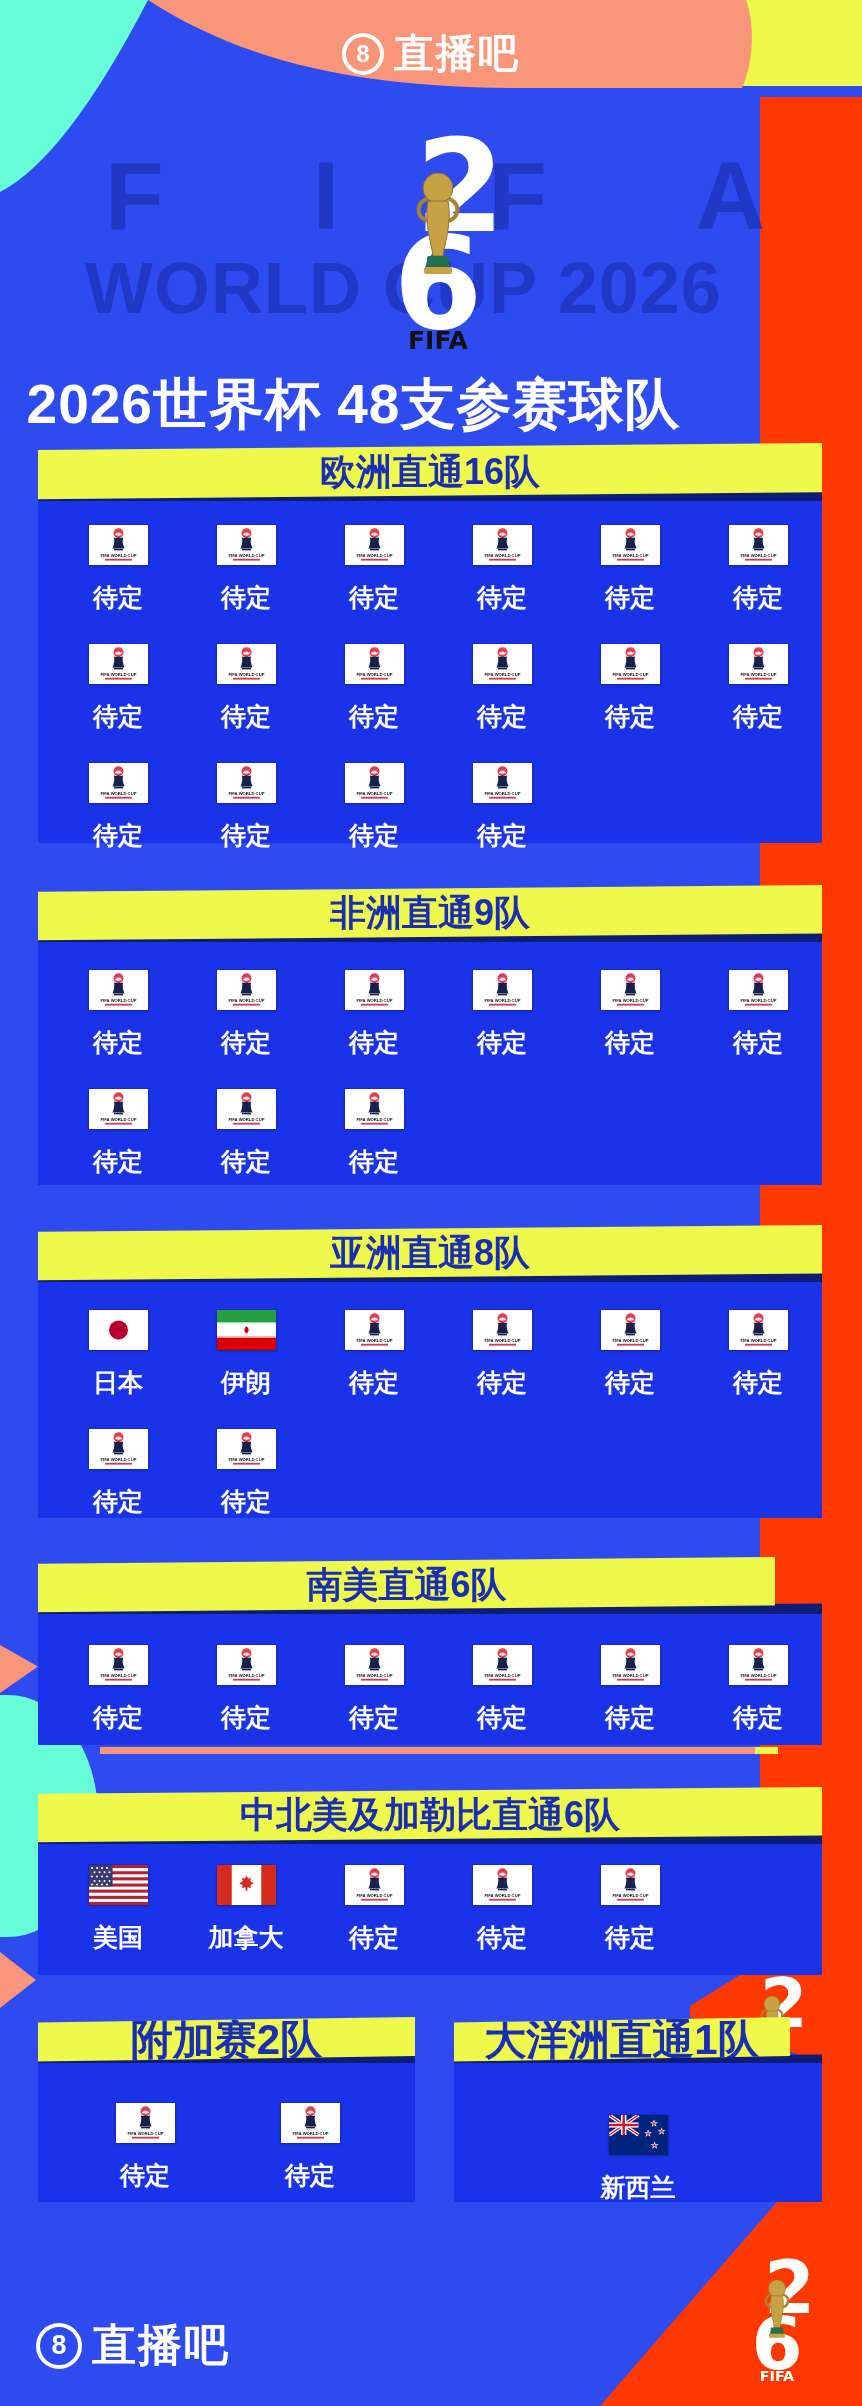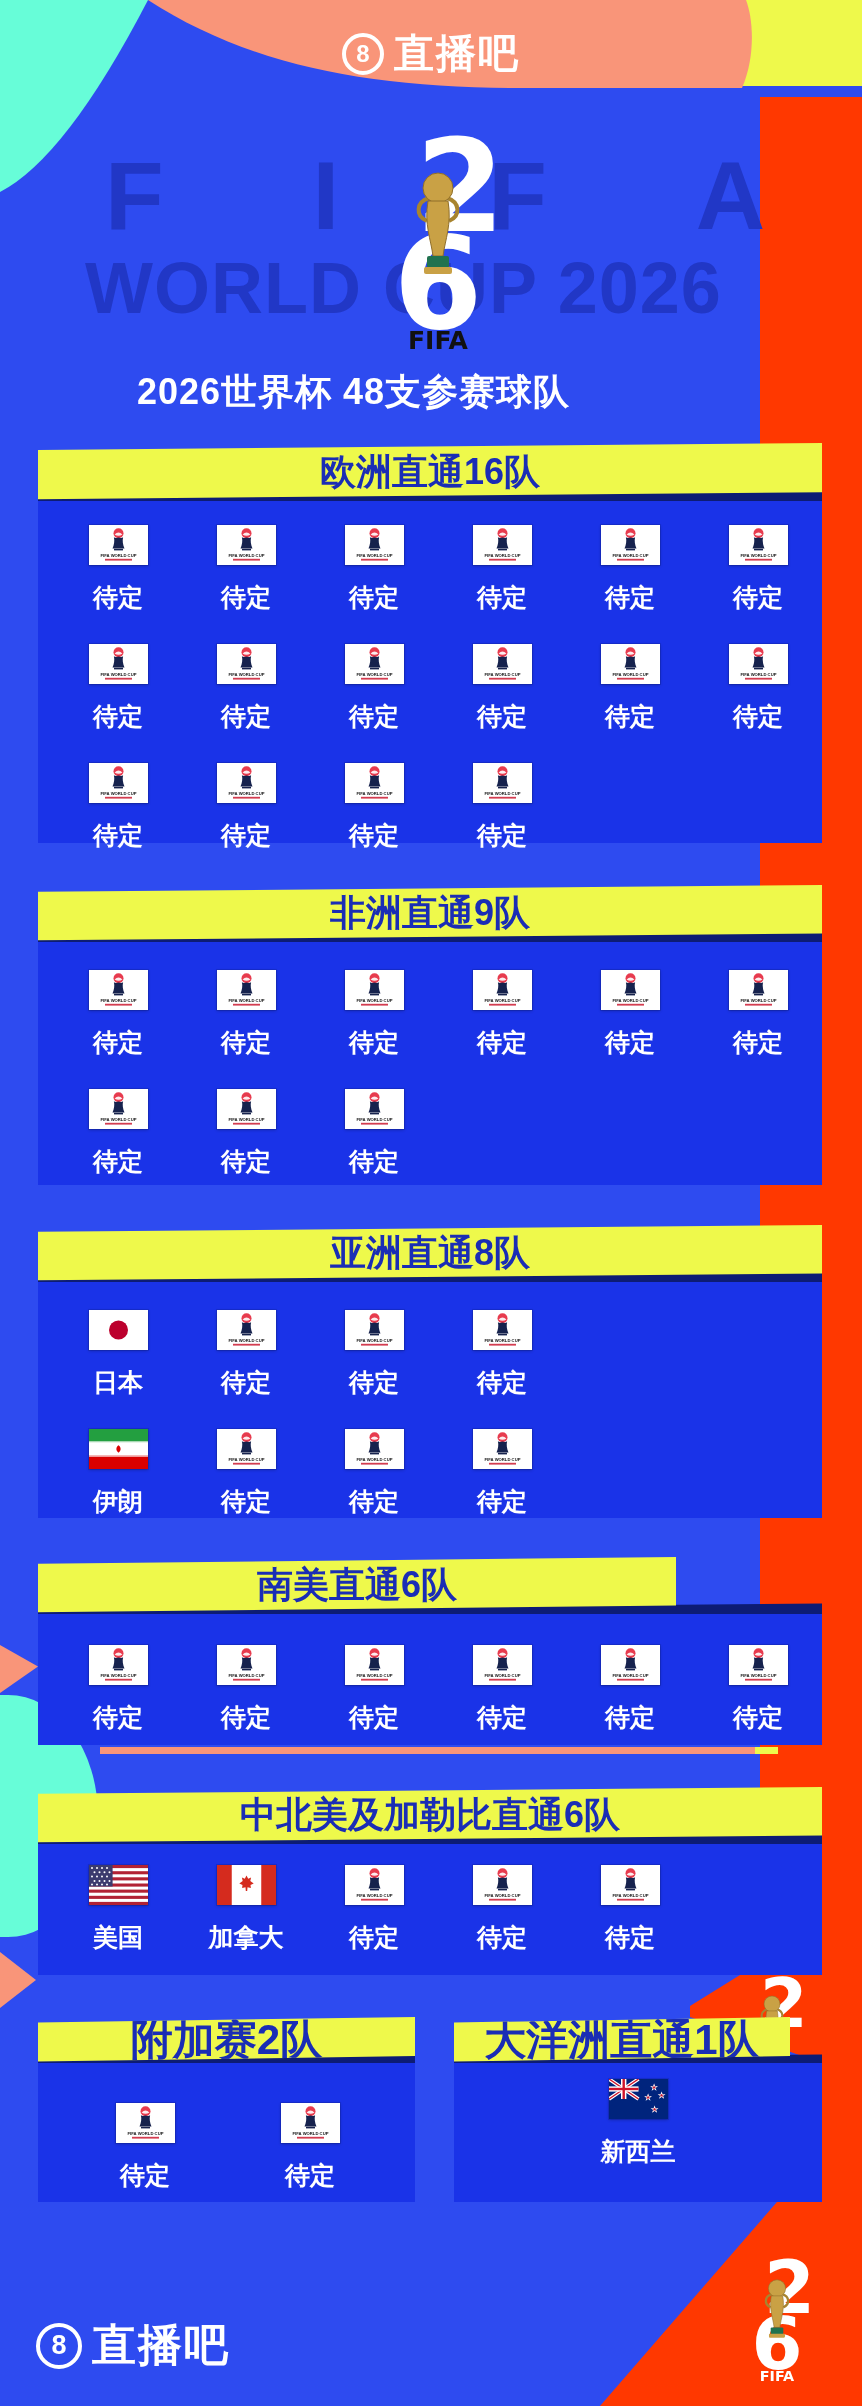--- a/index.html
+++ b/index.html
@@ -25,21 +25,21 @@
   .wm2{left:85px;top:252px;width:695px;color:var(--watermark,#2137C6);
     font-size:72px;font-weight:900;line-height:1;letter-spacing:1px;white-space:nowrap;}
   .brand{display:flex;align-items:center;gap:10px;color:#fff;}
   .brand-top{left:0;top:26px;width:862px;justify-content:center;}
   .brand-icon{display:flex;align-items:center;justify-content:center;border:4px solid #fff;border-radius:50%;font-weight:900;}
   .brand-top .brand-icon{width:34px;height:34px;font-size:24px;}
   .brand-top .brand-text{font-size:40px;font-weight:900;letter-spacing:2px;}
   .brand-footer{left:36px;top:2316px;}
   .brand-footer .brand-icon{width:38px;height:38px;font-size:27px;}
   .brand-footer .brand-text{font-size:44px;font-weight:900;letter-spacing:2px;}
-  .page-title{left:0;top:368px;width:707px;text-align:center;color:#fff;font-size:36px;font-weight:900;letter-spacing:1px;}
+  .page-title{left:0;top:368px;width:707px;text-align:center;color:#fff;font-size:55px;font-weight:900;letter-spacing:1px;}
   
   .banner{position:absolute;background:var(--yellow,#EEF94B);display:flex;align-items:center;justify-content:center;
     color:var(--bannerText,#1A2DB5);font-weight:900;z-index:3;
     clip-path:polygon(0 12%,100% 0,100% 85%,0 97%);}
   .banner.big{font-size:36px;}
   .banner.small{font-size:42px;}
   .banner-shadow{position:absolute;background:#0D1C74;transform:skewY(-0.5deg);z-index:2;}
   .panel{position:absolute;background:var(--panel,#1A33E8);display:flex;flex-wrap:wrap;align-content:flex-start;
     row-gap:30px;padding-left:16px;box-sizing:border-box;z-index:3;}
   .cell{width:128px;display:flex;flex-direction:column;align-items:center;}
@@ -252,21 +252,21 @@
           <svg class="flag" viewBox="0 0 59 40">
             <use href="#flag-tbd"></use>
           </svg>
           <div class="team-name">待定</div>
         </div>
       </div>
       <div class="banner-shadow" style="left: 38px; top: 1275px; width: 784px; height: 12px;"></div>
       <div class="banner big" style="left: 38px; top: 1225px; width: 784px; height: 57px;">
         <span>亚洲直通8队</span>
       </div>
-      <div class="panel" style="left: 38px; top: 1282px; width: 784px; height: 236px; padding-top: 28px; flex-direction: column;">
+      <div class="panel" style="left: 38px; top: 1282px; width: 784px; height: 236px; padding-top: 28px;">
         <div class="cell">
           <svg class="flag" viewBox="0 0 59 40">
             <use href="#flag-japan"></use>
           </svg>
           <div class="team-name">日本</div>
         </div>
         <div class="cell">
           <svg class="flag" viewBox="0 0 59 40">
             <use href="#flag-iran"></use>
           </svg>
@@ -303,21 +303,21 @@
           <div class="team-name">待定</div>
         </div>
         <div class="cell">
           <svg class="flag" viewBox="0 0 59 40">
             <use href="#flag-tbd"></use>
           </svg>
           <div class="team-name">待定</div>
         </div>
       </div>
       <div class="banner-shadow" style="left: 38px; top: 1607px; width: 784px; height: 12px;"></div>
-      <div class="banner big" style="left: 38px; top: 1557px; width: 638px; height: 57px;">
+      <div class="banner big" style="left: 38px; top: 1557px; width: 737px; height: 57px;">
         <span>南美直通6队</span>
       </div>
       <div class="panel" style="left: 38px; top: 1614px; width: 784px; height: 131px; padding-top: 31px;">
         <div class="cell">
           <svg class="flag" viewBox="0 0 59 40">
             <use href="#flag-tbd"></use>
           </svg>
           <div class="team-name">待定</div>
         </div>
         <div class="cell">
@@ -402,21 +402,21 @@
           <svg class="flag" viewBox="0 0 59 40">
             <use href="#flag-tbd"></use>
           </svg>
           <div class="team-name">待定</div>
         </div>
       </div>
       <div class="banner-shadow" style="left: 454px; top: 2056px; width: 368px; height: 12px;"></div>
       <div class="banner small" style="left: 454px; top: 2017px; width: 336px; height: 46px;">
         <span>大洋洲直通1队</span>
       </div>
-      <div class="panel oceania" style="left: 454px; top: 2063px; width: 368px; height: 139px; padding-top: 16px;">
+      <div class="panel oceania" style="left: 454px; top: 2063px; width: 368px; height: 139px; padding-top: 52px;">
         <div class="cell">
           <svg class="flag" viewBox="0 0 59 40">
             <use href="#flag-new-zealand"></use>
           </svg>
           <div class="team-name">新西兰</div>
         </div>
       </div>
     </div>
 
 

